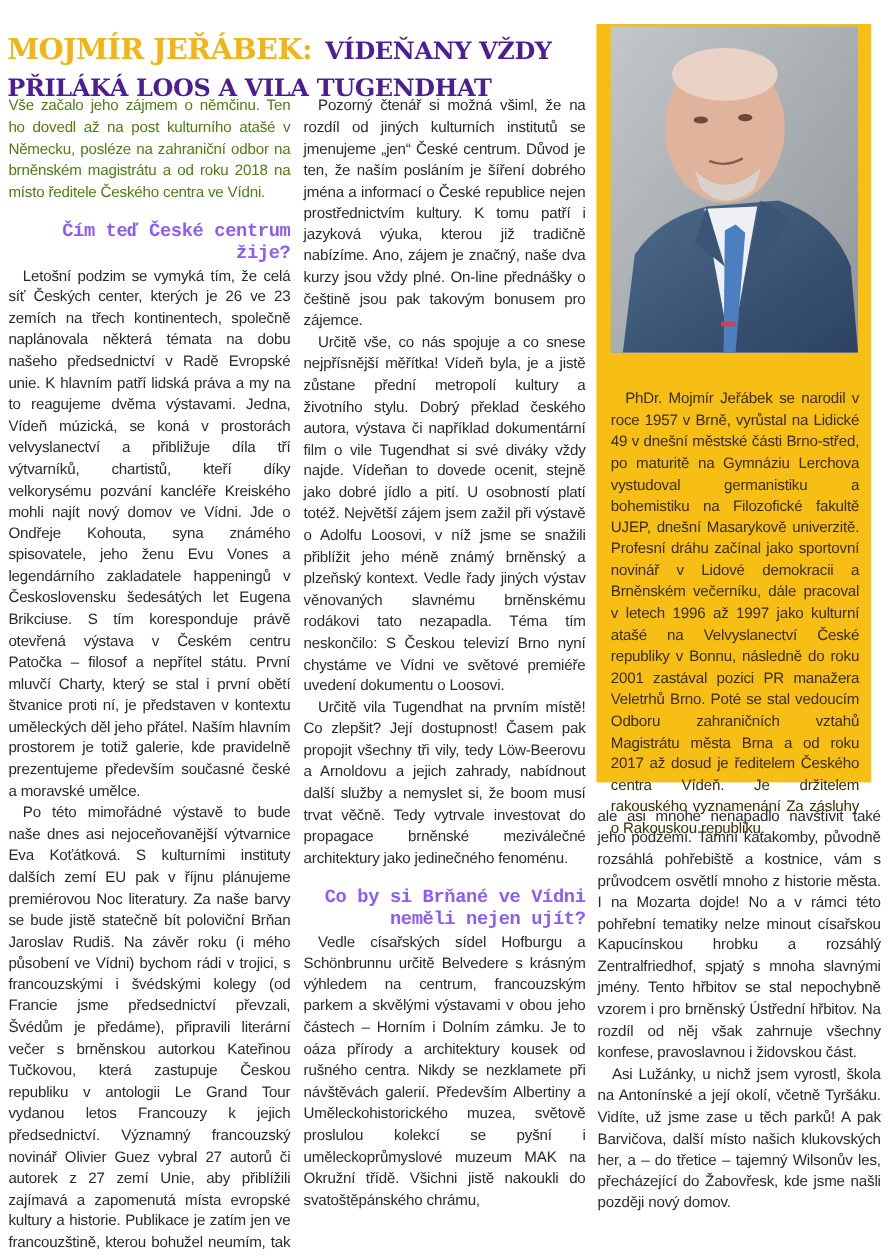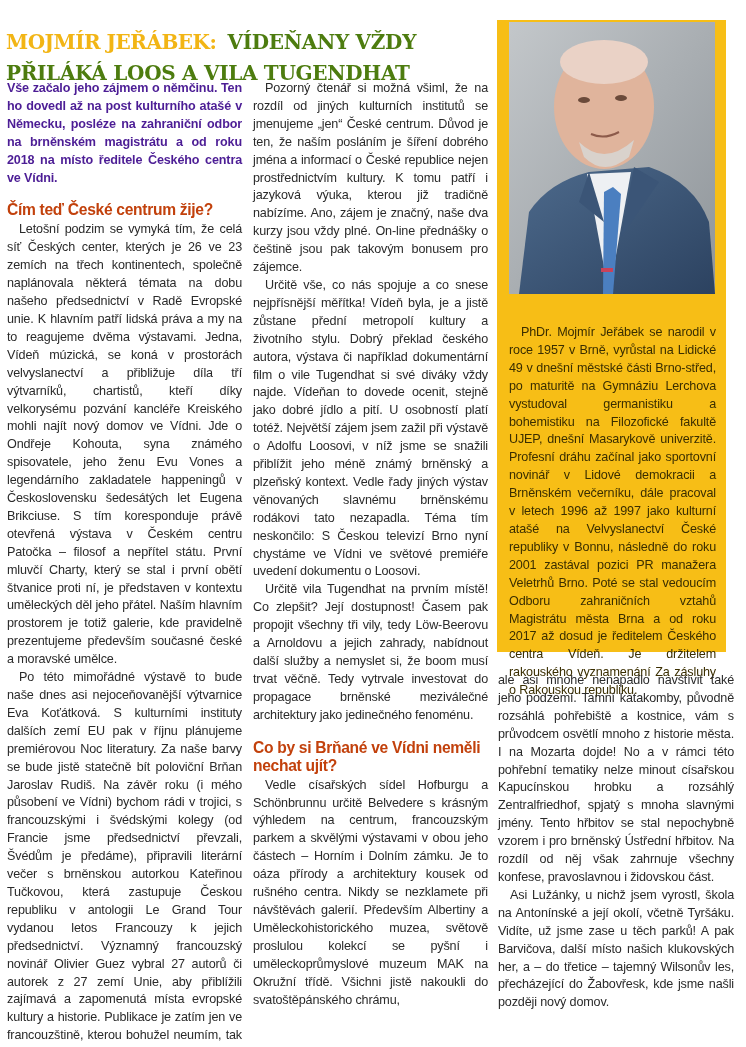--- a/index.html
+++ b/index.html
@@ -1,23 +1,23 @@
 <!DOCTYPE html>
 <html><head>
 <meta charset="utf-8">
 <style>
   html, body { margin:0; padding:0; background:#ffffff; }
   body { width:746px; height:1047px; position:relative; overflow:hidden; font-family:"Liberation Sans", sans-serif; color:#2a2a2a; }
   .headline { position:absolute; left:6px; top:4px; width:490px; font-family:"DejaVu Serif", serif; font-weight:bold; line-height:27px; }
-  .headline .name { color:#F2B515; font-size:20px; letter-spacing:-0.5px; }
-  .headline .rest { color:#4d7c0f; font-size:20px; letter-spacing:-0.3px; }
+  .headline .name { color:#F2B515; font-size:24px; letter-spacing:-0.5px; }
+  .headline .rest { color:#4c1d95; font-size:20px; letter-spacing:-0.3px; }
   .col { position:absolute; font-size:12.6px; line-height:17.9px; text-align:justify; letter-spacing:-0.15px; }
   .col p { margin:0; text-indent:12px; }
-  .col p.lead { text-indent:0; font-weight:bold; color:#4c1d95; }
-  .col h2 { font-family:Liberation Sans, sans-serif; font-weight:bold; font-size:15.6px; line-height:18px; margin:14px 0 2px 0; color:#c2410c; letter-spacing:-0.3px; text-align:left; }
+  .col p.lead { text-indent:0; font-weight:normal; color:#4d7c0f; }
+  .col h2 { font-family:Liberation Mono, monospace; font-weight:bold; font-size:15.6px; line-height:18px; margin:14px 0 2px 0; color:#8b5cf6; letter-spacing:-0.3px; text-align:right; }
   .c1 { left:7px; top:80px; width:235px; }
   .c2 { left:253px; top:80px; width:235px; }
   .c3 { left:498px; top:672px; width:236px; }
   .yellow-box { position:absolute; left:497px; top:20px; width:229px; height:632px; background:#F7BE16; }
   .photo { position:absolute; left:509px; top:22px; width:206px; height:272px; overflow:hidden; background:linear-gradient(160deg,#b7bcc0 0%,#9ea4a9 60%,#8a9096 100%); }
   .bio { position:absolute; left:509px; top:324px; width:207px; font-size:12.6px; line-height:17.9px; text-align:justify; color:#3a2e00; letter-spacing:-0.15px; }
   .bio p { margin:0; text-indent:12px; }
 </style>
 </head>
 <body>
@@ -32,21 +32,21 @@
   <h2>Čím teď České centrum žije?</h2>
   <p>Letošní podzim se vymyká tím, že celá síť Českých center, kterých je 26 ve 23 zemích na třech kontinentech, společně naplánovala některá témata na dobu našeho předsednictví v Radě Evropské unie. K hlavním patří lidská práva a my na to reagujeme dvěma výstavami. Jedna, Vídeň múzická, se koná v prostorách velvyslanectví a přibližuje díla tří výtvarníků, chartistů, kteří díky velkorysému pozvání kancléře Kreiského mohli najít nový domov ve Vídni. Jde o Ondřeje Kohouta, syna známého spisovatele, jeho ženu Evu Vones a legendárního zakladatele happeningů v Československu šedesátých let Eugena Brikciuse. S tím koresponduje právě otevřená výstava v Českém centru Patočka – filosof a nepřítel státu. První mluvčí Charty, který se stal i první obětí štvanice proti ní, je představen v kontextu uměleckých děl jeho přátel. Naším hlavním prostorem je totiž galerie, kde pravidelně prezentujeme především současné české a moravské umělce.</p>
   <p>Po této mimořádné výstavě to bude naše dnes asi nejoceňovanější výtvarnice Eva Koťátková. S kulturními instituty dalších zemí EU pak v říjnu plánujeme premiérovou Noc literatury. Za naše barvy se bude jistě statečně bít poloviční Brňan Jaroslav Rudiš. Na závěr roku (i mého působení ve Vídni) bychom rádi v trojici, s francouzskými i švédskými kolegy (od Francie jsme předsednictví převzali, Švédům je předáme), připravili literární večer s brněnskou autorkou Kateřinou Tučkovou, která zastupuje Českou republiku v antologii Le Grand Tour vydanou letos Francouzy k jejich předsednictví. Významný francouzský novinář Olivier Guez vybral 27 autorů či autorek z 27 zemí Unie, aby přiblížili zajímavá a zapomenutá místa evropské kultury a historie. Publikace je zatím jen ve francouzštině, kterou bohužel neumím, tak se na večer těším, alespoň se dozvím, o čem Katka psala.</p>
 
 </div>
 
 <div class="col c2">
   <p>Pozorný čtenář si možná všiml, že na rozdíl od jiných kulturních institutů se jmenujeme „jen“ České centrum. Důvod je ten, že naším posláním je šíření dobrého jména a informací o České republice nejen prostřednictvím kultury. K tomu patří i jazyková výuka, kterou již tradičně nabízíme. Ano, zájem je značný, naše dva kurzy jsou vždy plné. On-line přednášky o češtině jsou pak takovým bonusem pro zájemce.</p>
   <p>Určitě vše, co nás spojuje a co snese nejpřísnější měřítka! Vídeň byla, je a jistě zůstane přední metropolí kultury a životního stylu. Dobrý překlad českého autora, výstava či například dokumentární film o vile Tugendhat si své diváky vždy najde. Vídeňan to dovede ocenit, stejně jako dobré jídlo a pití. U osobností platí totéž. Největší zájem jsem zažil při výstavě o Adolfu Loosovi, v níž jsme se snažili přiblížit jeho méně známý brněnský a plzeňský kontext. Vedle řady jiných výstav věnovaných slavnému brněnskému rodákovi tato nezapadla. Téma tím neskončilo: S Českou televizí Brno nyní chystáme ve Vídni ve světové premiéře uvedení dokumentu o Loosovi.</p>
   <p>Určitě vila Tugendhat na prvním místě! Co zlepšit? Její dostupnost! Časem pak propojit všechny tři vily, tedy Löw-Beerovu a Arnoldovu a jejich zahrady, nabídnout další služby a nemyslet si, že boom musí trvat věčně. Tedy vytrvale investovat do propagace brněnské meziválečné architektury jako jedinečného fenoménu.</p>
-  <h2>Co by si Brňané ve Vídni neměli nechat ujít?</h2>
+  <h2>Co by si Brňané ve Vídni neměli nejen ujít?</h2>
   <p>Vedle císařských sídel Hofburgu a Schönbrunnu určitě Belvedere s krásným výhledem na centrum, francouzským parkem a skvělými výstavami v obou jeho částech – Horním i Dolním zámku. Je to oáza přírody a architektury kousek od rušného centra. Nikdy se nezklamete při návštěvách galerií. Především Albertiny a Uměleckohistorického muzea, světově proslulou kolekcí se pyšní i uměleckoprůmyslové muzeum MAK na Okružní třídě. Všichni jistě nakoukli do svatoštěpánského chrámu,</p>
 </div>
 
 <div class="yellow-box"></div>
 
 <div class="photo" aria-label="Portrait of Mojmír Jeřábek">
   <svg width="206" height="272" viewBox="0 0 206 272">
     <defs>
       <linearGradient id="bg" x1="0" y1="0" x2="1" y2="1">
         <stop offset="0" stop-color="#c3c7ca"></stop>

